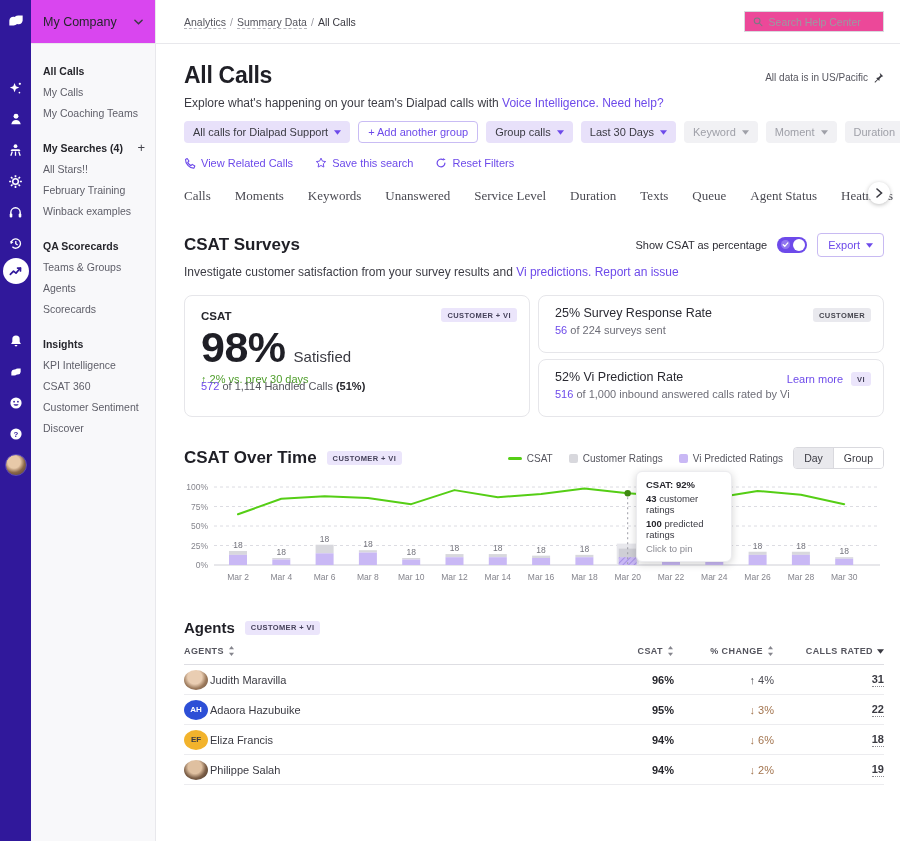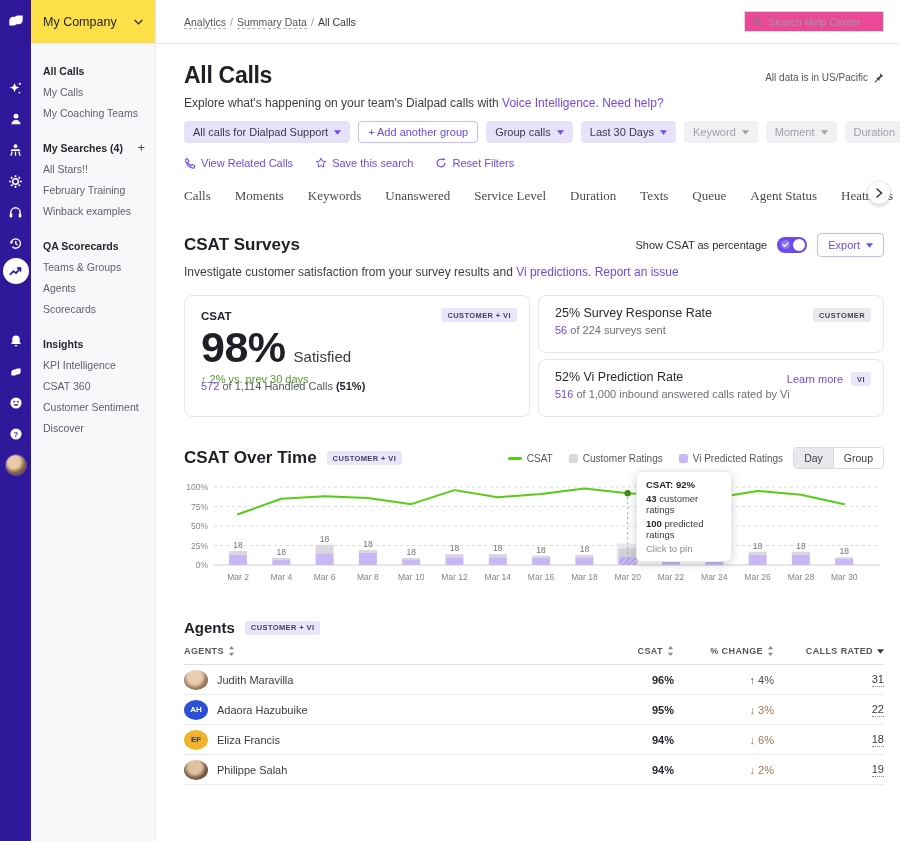--- a/index.html
+++ b/index.html
@@ -12,21 +12,21 @@
   .ricon { width:22px; height:22px; display:flex; align-items:center; justify-content:center; cursor:pointer; }
   .ricon svg { display:block; }
   .ricon-logo { margin-top:9px; margin-bottom:46px; }
   .rgap { height:9px; }
   .ricon-active { width:26px; height:26px; background:#fff; border-radius:50%; margin-top:4px; }
   .rail-bottom { margin-top:46px; display:flex; flex-direction:column; align-items:center; gap:9px; }
   .rail-avatar { width:22px; height:22px; border-radius:50%; background:radial-gradient(circle at 40% 35%, #e8c9a8 0 35%, #8a6647 60%, #4a3a2e 100%); border:1px solid #5a48b8; }
 
   
   .sidebar { position:absolute; left:31px; top:0; width:125px; height:841px; background:#f8f8fa; border-right:1px solid #e8e8ec; }
-  .company-row { height:44px; background:#fde047; border-bottom:1px solid #e8e8ec; display:flex; align-items:center; justify-content:space-between; padding:0 12px 0 12px; cursor:pointer; }
+  .company-row { height:44px; background:#d946ef; border-bottom:1px solid #e8e8ec; display:flex; align-items:center; justify-content:space-between; padding:0 12px 0 12px; cursor:pointer; }
   .company-name { font-size:12.5px; color:#26262c; }
   .snav { padding:16px 10px 0 12px; }
   .sitem { font-size:10.5px; color:#5e5e68; padding:4.5px 0; cursor:pointer; white-space:nowrap; }
   .sitem.bold, .shead { font-weight:bold; color:#26262c; }
   .shead-row { display:flex; align-items:center; justify-content:space-between; margin-top:14px; }
   .shead { font-size:10.5px; padding:4.5px 0; }
   .splus { color:#44444c; font-size:13px; cursor:pointer; line-height:1; }
 
   
   .topbar { position:absolute; left:156px; top:0; width:744px; height:44px; background:#fff; border-bottom:1px solid #e8e8ec; display:flex; align-items:center; justify-content:space-between; padding:0 16px 0 28px; }
@@ -127,29 +127,29 @@
   .tbl { margin-top:10px; width:700px; }
   .thead { display:flex; align-items:center; padding-bottom:8px; border-bottom:1px solid #dedee3; }
   .th { font-size:9px; font-weight:bold; letter-spacing:.4px; color:#55555e; display:flex; align-items:center; gap:4px; cursor:pointer; }
   .c-name { flex:1; }
   .c-csat { width:90px; justify-content:flex-end; }
   .c-chg { width:100px; justify-content:flex-end; }
   .c-calls { width:110px; justify-content:flex-end; }
   .trow { display:flex; align-items:center; height:30px; border-bottom:1px solid #ececef; }
   .td { font-size:11px; color:#3a3a42; display:flex; align-items:center; }
   .td.c-csat, .td.c-chg, .td.c-calls { justify-content:flex-end; }
-  .avatar { width:24px; height:20px; border-radius:50%; margin-right:9px; display:flex; align-items:center; justify-content:center; font-size:8px; font-weight:bold; color:#fff; flex:none; }
+  .avatar { width:24px; height:20px; border-radius:50%; margin-right:2px; display:flex; align-items:center; justify-content:center; font-size:8px; font-weight:bold; color:#fff; flex:none; }
   .av-photo1 { background:radial-gradient(circle at 45% 35%, #e9cdb2 0 38%, #9c7a5c 62%, #6b5140 100%); }
   .av-photo2 { background:radial-gradient(circle at 45% 35%, #dfc0a0 0 36%, #7d6048 60%, #3e2f24 100%); }
   .av-blue { background:#2d4fd6; }
   .av-yellow { background:#f2b32c; color:#3a3a42; }
   .csat-val { font-weight:bold; color:#26262c; }
   .chg.up { color:#4a4a52; }
   .chg.down { color:#a3744e; }
-  .calls-link { border-bottom:1px dotted #8a8a92; cursor:pointer; padding-bottom:1px; }
+  .calls-link { border-bottom:1px dotted #8a8a92; cursor:pointer; padding-bottom:1px;font-weight:bold; }
 </style>
 </head>
 <body>
 
 <div id="app">
 
   <div class="rail">
     <div class="ricon ricon-logo">
       <svg width="20" height="15" viewBox="0 0 24 16" fill="#fff">
           <path d="M4 14V8a5.2 5.2 0 1 1 5.2 6H4z"></path>

